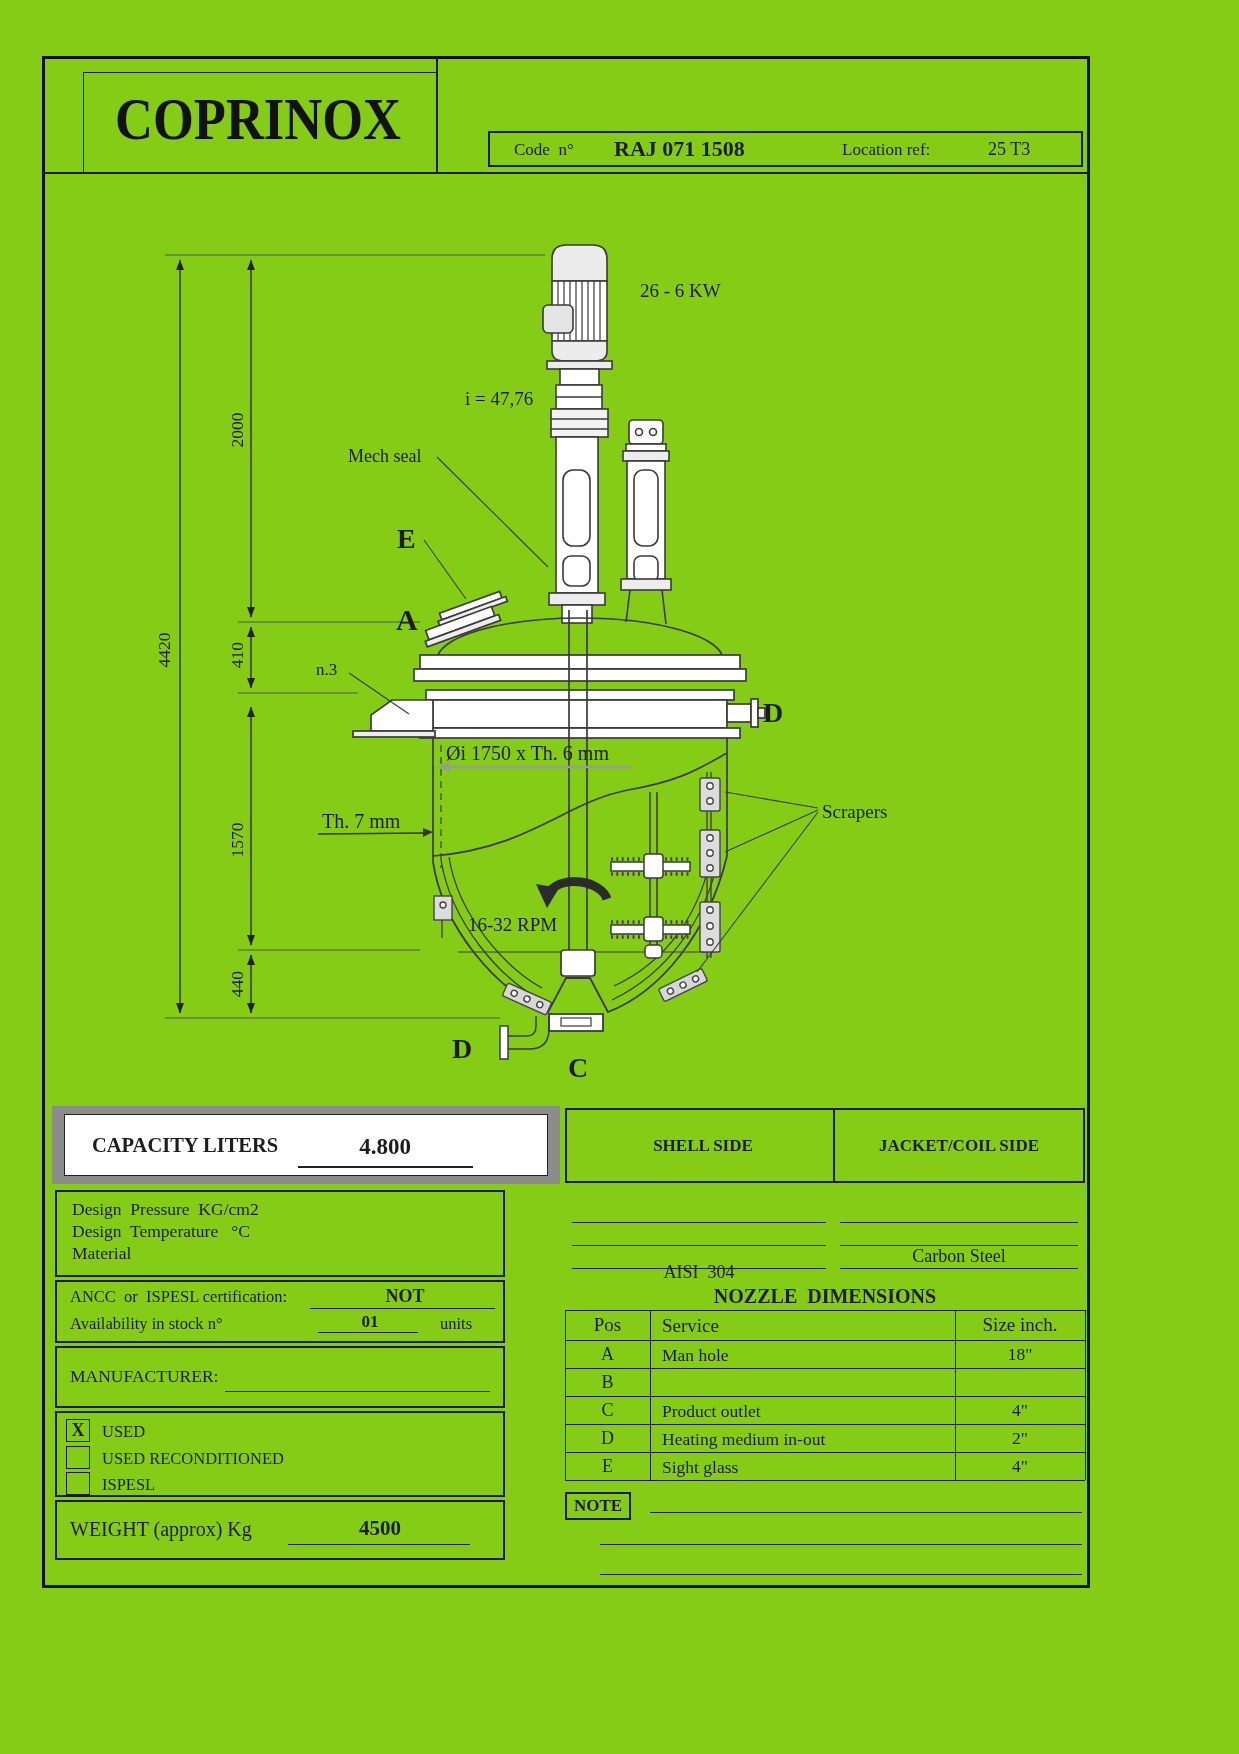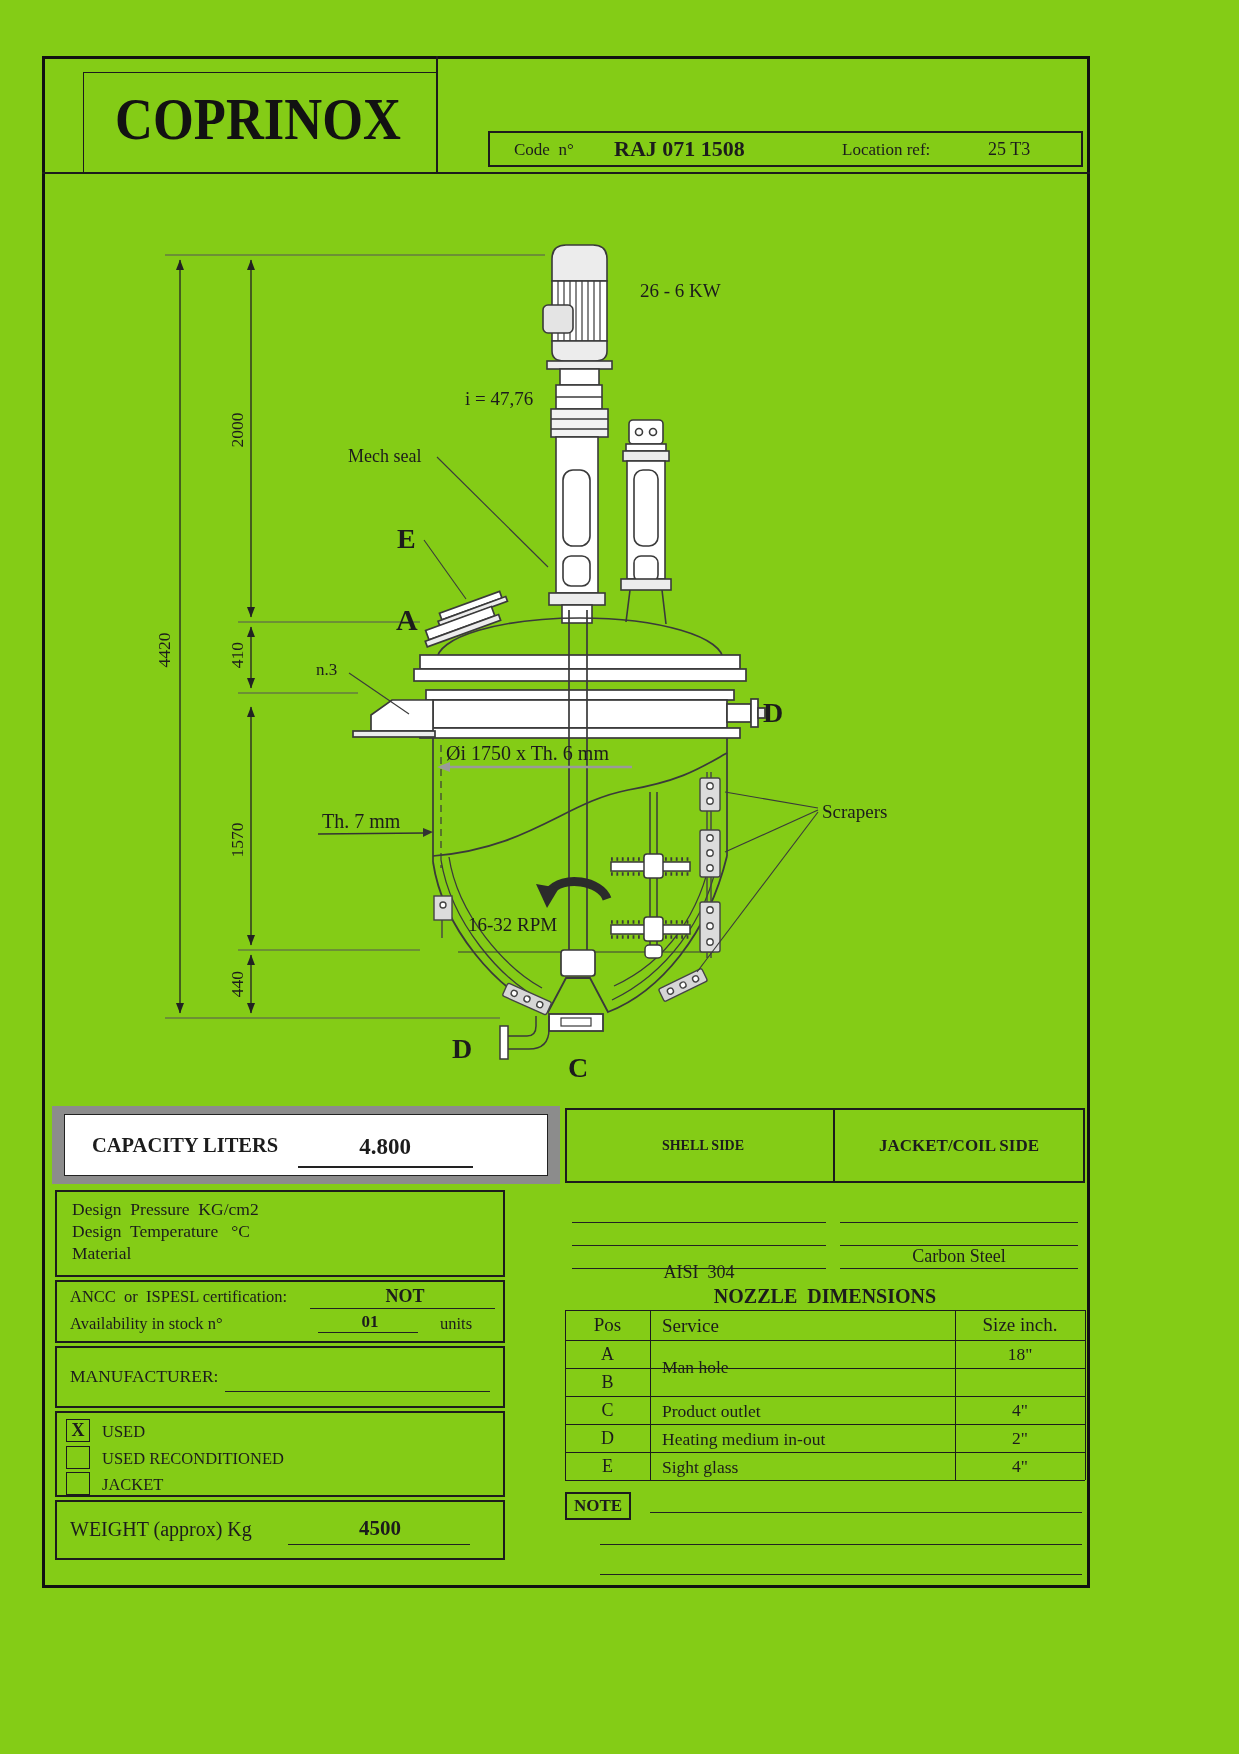--- a/index.html
+++ b/index.html
@@ -245,21 +245,21 @@
   <div class="t ctr b" style="left:300px;top:1134px;width:170px;height:26px;font-size:23px;">4.800</div>
   <div class="uline" style="left:298px;top:1166px;width:175px;border-top-width:2px;"></div>
 
   <div class="cell" style="left:55px;top:1190px;width:450px;height:87px;"></div>
   <div class="t" style="left:72px;top:1199px;font-size:17.5px;">Design  Pressure  KG/cm2</div>
   <div class="t" style="left:72px;top:1221px;font-size:17.5px;">Design  Temperature   °C</div>
   <div class="t" style="left:72px;top:1243px;font-size:17.5px;">Material</div>
 
   <div class="cell" style="left:565px;top:1108px;width:520px;height:75px;"></div>
   <div class="vline" style="left:833px;top:1108px;height:75px;border-left-width:2px;"></div>
-  <div class="t ctr b" style="left:565px;top:1136px;width:276px;height:20px;font-size:14px;">SHELL SIDE</div>
+  <div class="t ctr b" style="left:565px;top:1136px;width:276px;height:20px;font-size:17px;">SHELL SIDE</div>
   <div class="t ctr b" style="left:833px;top:1136px;width:252px;height:20px;font-size:17px;">JACKET/COIL SIDE</div>
 
   <div class="uline" style="left:572px;top:1222px;width:254px;"></div>
   <div class="uline" style="left:840px;top:1222px;width:238px;"></div>
   <div class="uline" style="left:572px;top:1245px;width:254px;"></div>
   <div class="uline" style="left:840px;top:1245px;width:238px;"></div>
   <div class="t ctr" style="left:572px;top:1247px;width:254px;height:19px;font-size:18px;margin-top:16px;">AISI  304</div>
   <div class="t ctr" style="left:840px;top:1247px;width:238px;height:19px;font-size:18px;">Carbon Steel</div>
   <div class="uline" style="left:572px;top:1268px;width:254px;"></div>
   <div class="uline" style="left:840px;top:1268px;width:238px;"></div>
@@ -284,21 +284,21 @@
   <div class="vline" style="left:565px;top:1310px;height:170px;"></div>
   <div class="vline" style="left:650px;top:1310px;height:170px;"></div>
   <div class="vline" style="left:955px;top:1310px;height:170px;"></div>
   <div class="vline" style="left:1085px;top:1310px;height:170px;"></div>
 
   <div class="t ctr" style="left:565px;top:1315px;width:85px;height:20px;font-size:19px;">Pos</div>
   <div class="t" style="left:662px;top:1315px;font-size:19px;">Service</div>
   <div class="t ctr" style="left:955px;top:1315px;width:130px;height:20px;font-size:19px;">Size inch.</div>
 
   <div class="t ctr" style="left:565px;top:1345px;width:85px;height:18px;font-size:18px;">A</div>
-  <div class="t" style="left:662px;top:1345px;font-size:17.5px;margin-top:12px;">Man hole</div>
+  <div class="t" style="left:662px;top:1345px;font-size:17.5px;">Man hole</div>
   <div class="t ctr" style="left:955px;top:1345px;width:130px;height:18px;font-size:17.5px;">18"</div>
 
   <div class="t ctr" style="left:565px;top:1373px;width:85px;height:18px;font-size:18px;">B</div>
   <div class="t" style="left:662px;top:1373px;font-size:17.5px;"></div>
   <div class="t ctr" style="left:955px;top:1373px;width:130px;height:18px;font-size:17.5px;"></div>
 
   <div class="t ctr" style="left:565px;top:1401px;width:85px;height:18px;font-size:18px;">C</div>
   <div class="t" style="left:662px;top:1401px;font-size:17.5px;">Product outlet</div>
   <div class="t ctr" style="left:955px;top:1401px;width:130px;height:18px;font-size:17.5px;">4"</div>
 
@@ -315,21 +315,21 @@
   <div class="uline" style="left:225px;top:1391px;width:265px;border-top-width:1.2px;"></div>
 
   <div class="cell" style="left:55px;top:1411px;width:450px;height:86px;"></div>
   <div class="chk" style="left:66px;top:1419px;">
       <span>X</span>
     </div>
   <div class="t" style="left:102px;top:1423px;font-size:16.5px;">USED</div>
   <div class="chk" style="left:66px;top:1446px;border-width:1.3px;"></div>
   <div class="t" style="left:102px;top:1450px;font-size:16.5px;">USED RECONDITIONED</div>
   <div class="chk" style="left:66px;top:1472px;border-width:1.3px;"></div>
-  <div class="t" style="left:102px;top:1476px;font-size:16.5px;">JACKET</div>
+  <div class="t" style="left:102px;top:1476px;font-size:16.5px;">ISPESL</div>
 
   <div class="cell" style="left:55px;top:1500px;width:450px;height:60px;"></div>
   <div class="t" style="left:70px;top:1518px;font-size:20px;">WEIGHT (approx) Kg</div>
   <div class="t ctr b" style="left:300px;top:1516px;width:160px;height:24px;font-size:21px;">4500</div>
   <div class="uline" style="left:288px;top:1544px;width:182px;border-top-width:1.6px;"></div>
 
   <div class="cell" style="left:565px;top:1492px;width:66px;height:28px;"></div>
   <div class="t ctr b" style="left:565px;top:1496px;width:66px;height:20px;font-size:17px;">NOTE</div>
   <div class="uline" style="left:650px;top:1512px;width:432px;border-top-width:1.2px;"></div>
   <div class="uline" style="left:600px;top:1544px;width:482px;border-top-width:1.2px;"></div>

